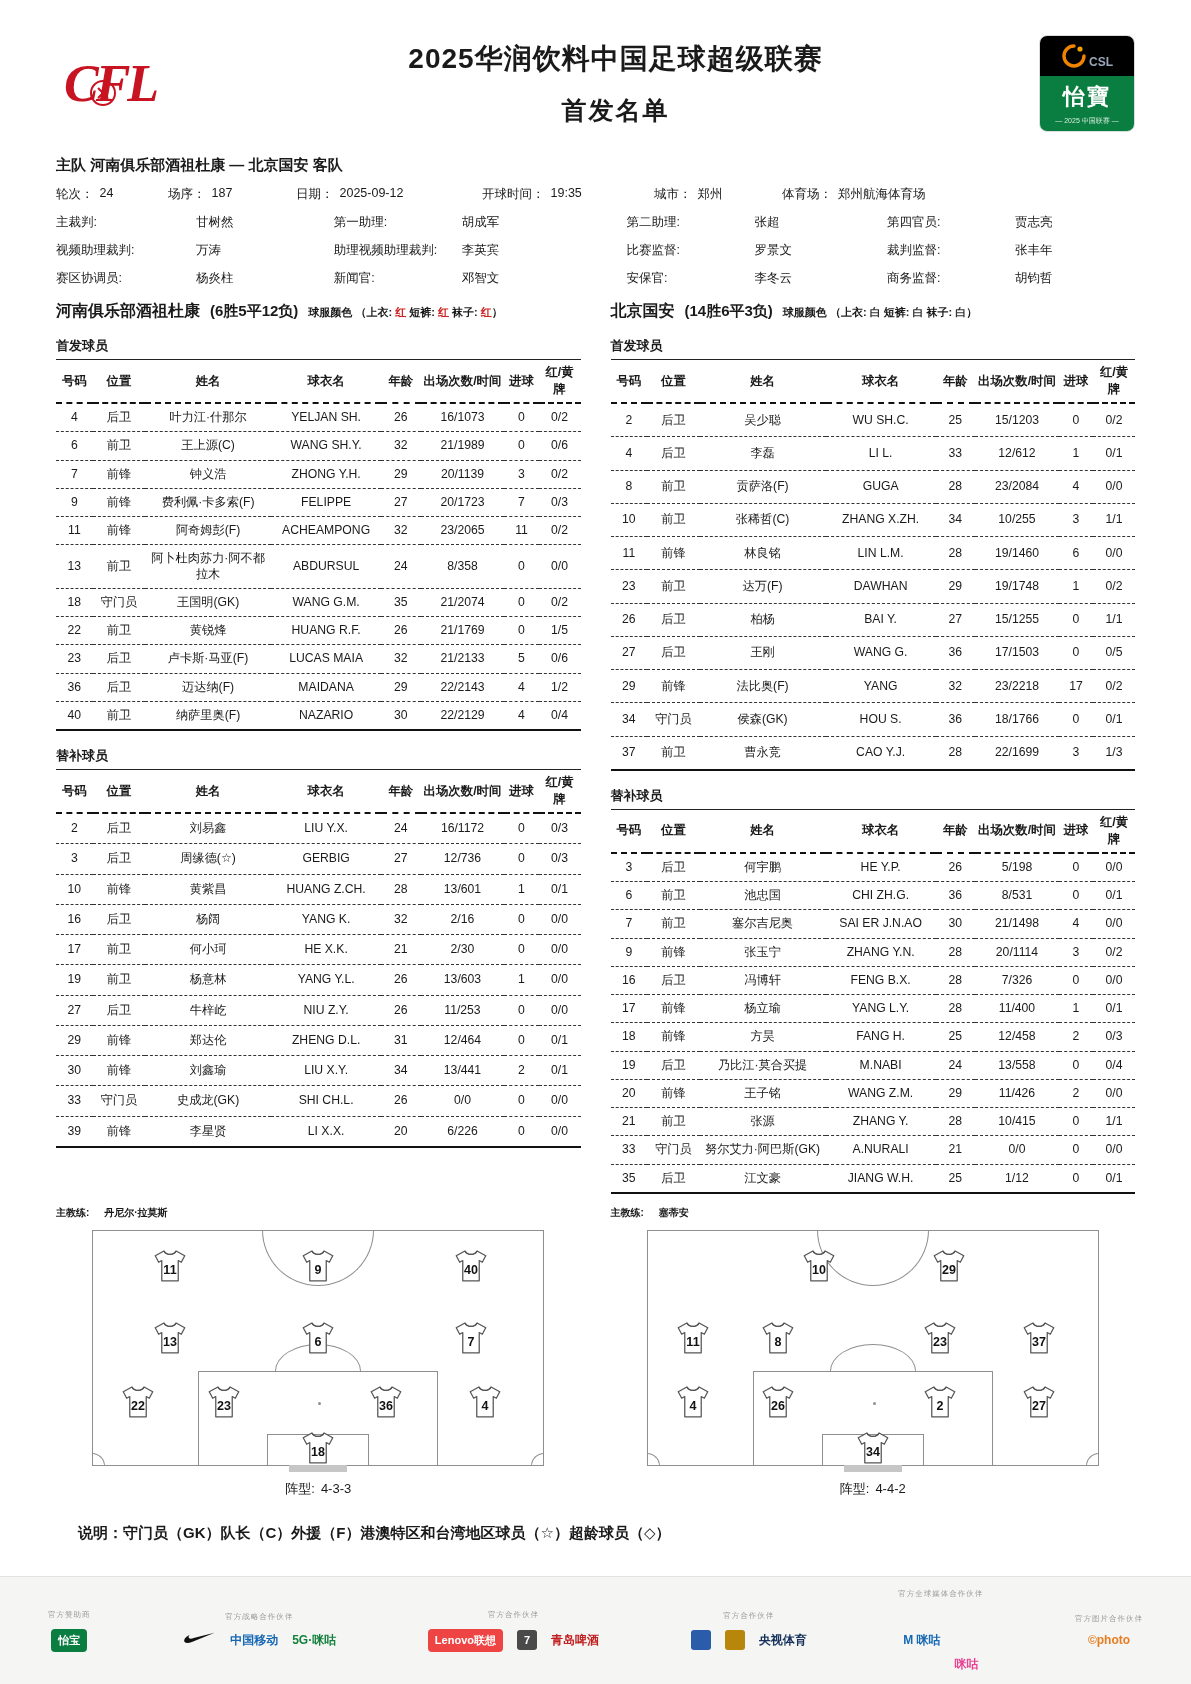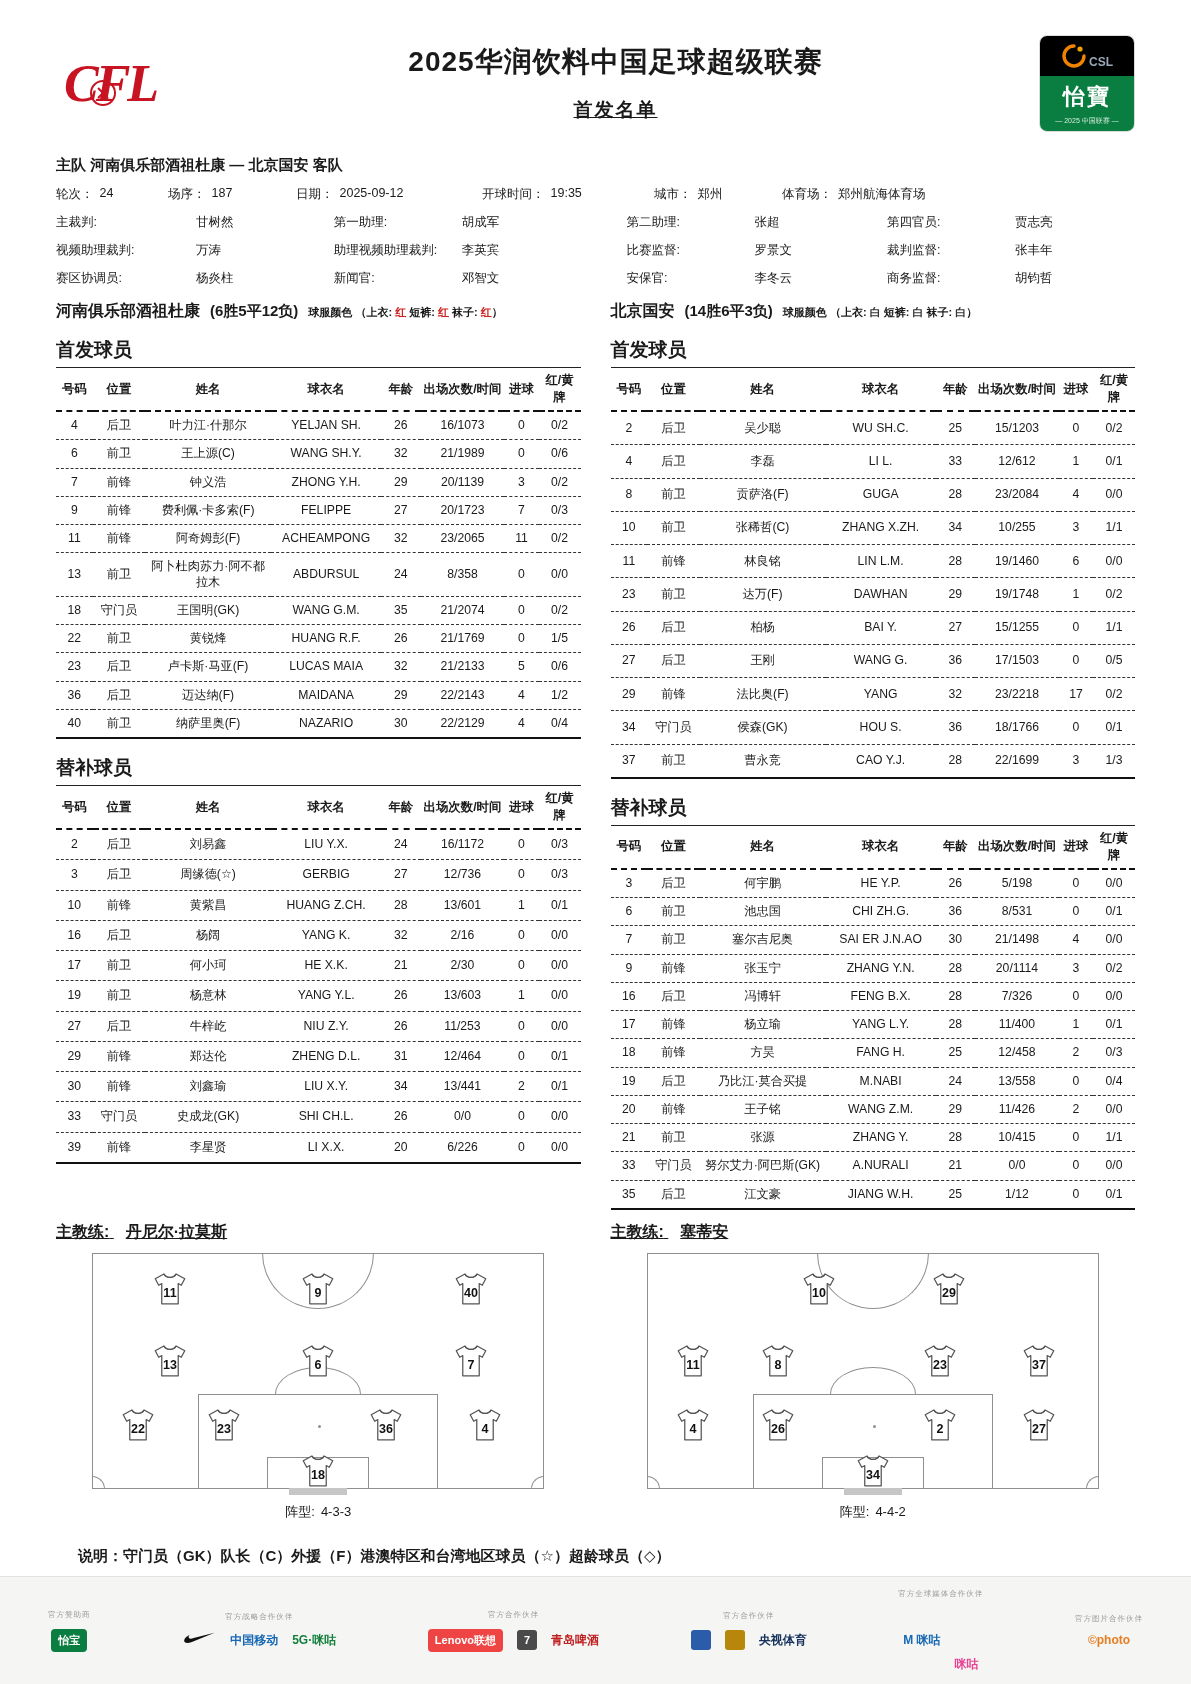--- a/index.html
+++ b/index.html
@@ -12,21 +12,21 @@
   
   .header { display:grid; grid-template-columns:170px 1fr 130px; align-items:center; min-height:118px; }
   .cfl-logo { color:#c81422; font-style:italic; font-weight:bold; font-size:52px;
               font-family:"Liberation Serif","DejaVu Serif",serif; letter-spacing:-3px; position:relative; padding-left:8px;}
   .cfl-logo .wheel { position:absolute; left:34px; top:26px; width:26px; height:26px; border:2.5px solid #c81422;
               border-radius:50%; background:transparent; }
   .cfl-logo .wheel:before { content:""; position:absolute; left:4px; top:10px; width:14px; height:2px; background:#c81422; transform:rotate(45deg);}
   .cfl-logo .wheel:after  { content:""; position:absolute; left:4px; top:10px; width:14px; height:2px; background:#c81422; transform:rotate(-45deg);}
   .titles { text-align:center; }
   .title-main { font-size:28px; font-weight:bold; letter-spacing:1px; }
-  .title-sub  { font-size:19px; font-weight:bold; margin-top:16px; letter-spacing:2px;text-decoration:underline; }
+  .title-sub  { font-size:25px; font-weight:bold; margin-top:16px; letter-spacing:2px; }
   .csl-badge { width:96px; border:1px solid #dcdcdc; border-radius:8px; overflow:hidden; background:#fff; margin-left:auto; }
   .csl-top { height:40px; display:flex; align-items:center; justify-content:center; gap:2px; background:#000000; }
   .csl-top .csl-word { color:#9aa7b8; font-size:12px; font-weight:bold; margin-top:12px;}
   .csl-green { background:#0a7d40; padding:6px 4px 5px 4px; text-align:center; }
   .csl-brand { color:#fff; font-size:22px; font-weight:bold; letter-spacing:2px; font-family:"Liberation Serif","DejaVu Serif",serif; }
   .csl-sub { color:#d7ecdd; font-size:7px; margin-top:4px; }
 
   
   .teams-line { font-size:15px; font-weight:bold; margin-top:14px; }
   .info-block { margin-top:10px; }
@@ -38,32 +38,32 @@
   .info-row--officials .info-label { min-width:128px; }
   .info-row--officials .info-cell:first-child .info-label { min-width:140px; }
   .info-value { font-weight:normal; }
 
   
   .teams-grid { display:grid; grid-template-columns:1fr 1fr; column-gap:30px; margin-top:14px; }
   .team-header { display:flex; align-items:baseline; gap:10px; min-height:26px; }
   .team-name { font-size:16px; font-weight:bold; white-space:nowrap; }
   .team-record { font-size:15px; font-weight:bold; }
   .kit-line { font-size:11px; font-weight:bold; white-space:nowrap; }
-  .section-label { font-size:19px; font-weight:bold; margin:10px 0 4px 0; }
+  .section-label { font-size:13px; font-weight:bold; margin:10px 0 4px 0; }
   table.roster { width:100%; border-collapse:collapse; table-layout:fixed; font-size:12.2px; }
   table.roster th { font-size:12.4px; font-weight:bold; padding:4px 1px; border-top:1px solid #222; border-bottom:2px dashed #111; text-align:center; }
   table.roster td { padding:6px 1px; text-align:center; border-bottom:1.2px dashed #333; line-height:1.25; word-break:break-all; }
   table.roster tbody tr:last-child td { border-bottom:2px solid #111; }
   .tbl--subs tbody tr:last-child td { border-bottom:2.5px dashed #111; }
   .team--away .tbl--starting td { padding:8.5px 1px; }
   .team--home .tbl--subs td { padding:7px 1px; }
 
   
   .coach-grid { display:grid; grid-template-columns:1fr 1fr; column-gap:30px; margin-top:12px; }
-  .coach-line { font-size:16px; font-weight:bold;text-decoration:underline; }
+  .coach-line { font-size:10px; font-weight:bold; }
   .coach-line .coach-name { margin-left:12px; }
   .pitch-grid { display:grid; grid-template-columns:1fr 1fr; column-gap:30px; margin-top:10px; }
   .pitch-wrap { display:flex; flex-direction:column; align-items:center; }
   .pitch { position:relative; width:452px; height:236px; border:1.4px solid #8f8f8f; background:#fff; }
   .center-arc { position:absolute; top:-1px; left:50%; transform:translateX(-50%); width:112px; height:56px;
                 border:1.4px solid #8f8f8f; border-top:none; border-radius:0 0 56px 56px / 0 0 56px 56px; }
   .penalty-box { position:absolute; bottom:0; left:50%; transform:translateX(-50%); width:240px; height:94px;
                  border:1.4px solid #8f8f8f; border-bottom:none; }
   .penalty-arc { position:absolute; bottom:94px; left:50%; transform:translateX(-50%); width:86px; height:27px;
                  border:1.4px solid #8f8f8f; border-bottom:none; border-radius:43px 43px 0 0 / 27px 27px 0 0; }

